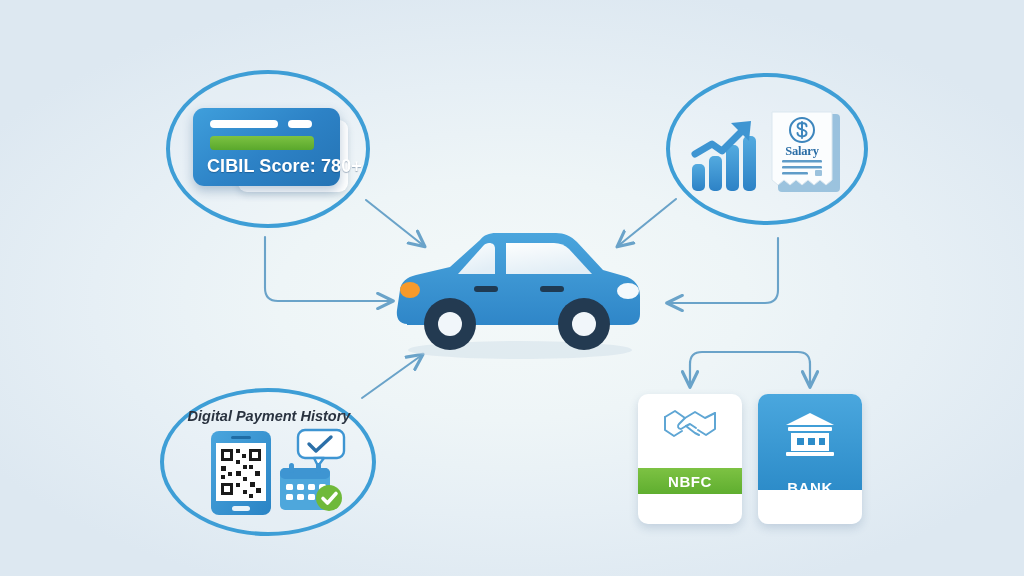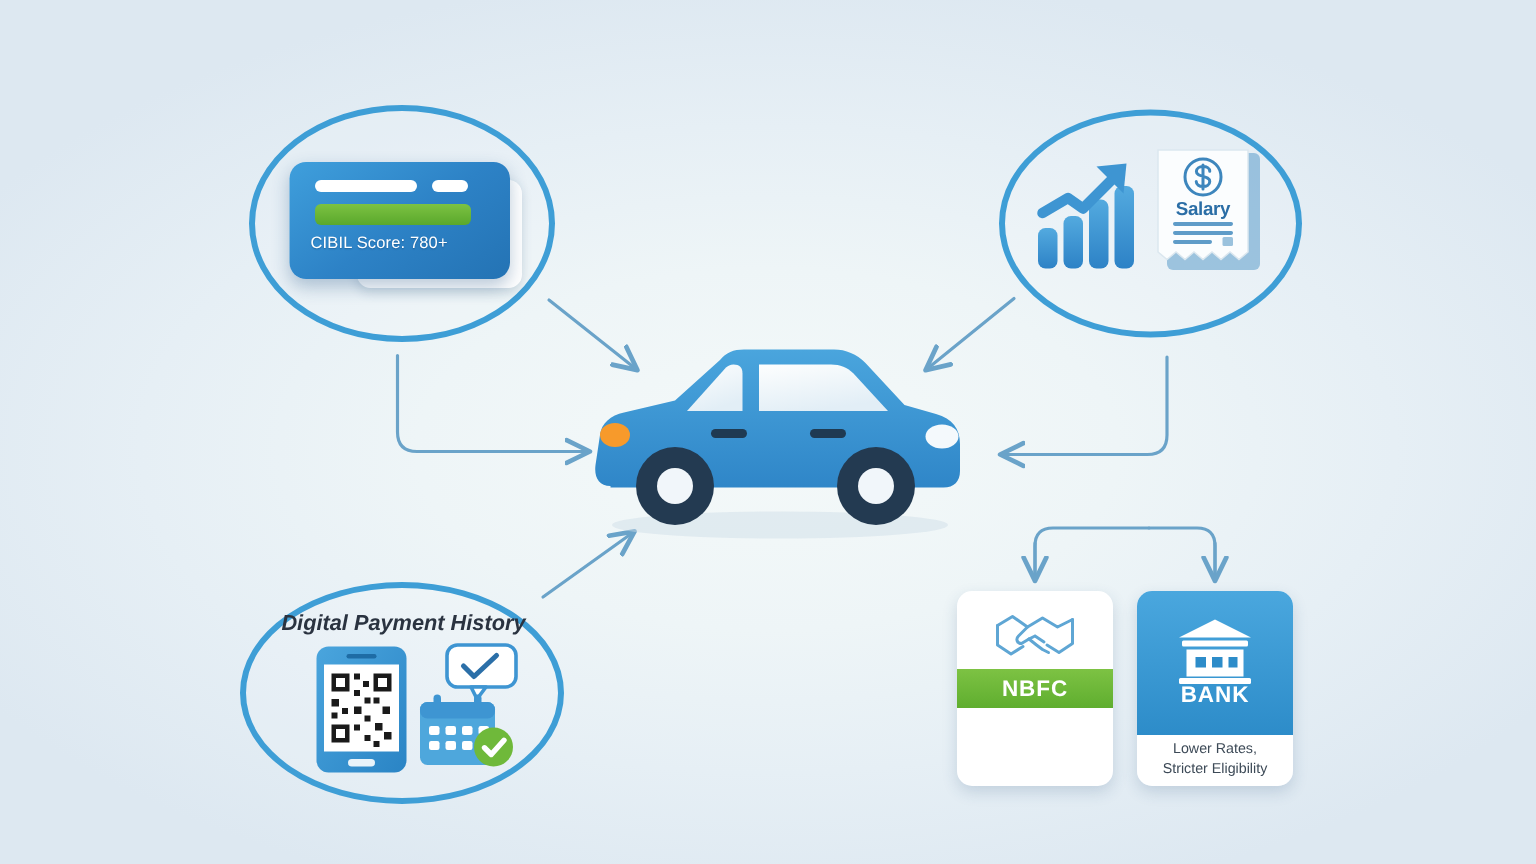--- a/index.html
+++ b/index.html
@@ -52,27 +52,27 @@
     position: absolute; left: 95px; top: 12px; width: 24px; height: 8px;
     background: #ffffff; border-radius: 4px;
   }
   #cibil-bar {
     position: absolute; left: 17px; top: 28px; width: 104px; height: 14px;
     background: linear-gradient(180deg, #7cc242 0%, #5aa82c 100%);
     border-radius: 4px;
   }
   #cibil-label {
     position: absolute; left: 14px; top: 48px; width: 130px;
-    color: #ffffff; font-size: 11px; font-weight: normal;
+    color: #ffffff; font-size: 18px; font-weight: bold;
     letter-spacing: 0.1px; white-space: nowrap;
     text-shadow: 0 1px 1px rgba(0,40,80,0.35);
   }
   
   #circle-income { left: 666px; top: 73px; width: 202px; height: 152px; }
-  #income-group { position: absolute; left: 690px; top: 96px; width: 160px; height: 88px; }
+  #income-group { position: absolute; left: 690px; top: 108px; width: 160px; height: 88px; font-family: Liberation Serif, serif; }
   #bars-icon { position: absolute; left: 0px; top: 6px; width: 76px; height: 80px; }
   #salary-doc-wrap { position: absolute; left: 80px; top: 2px; width: 76px; height: 84px; }
   #salary-shadow {
     position: absolute; left: 8px; top: 4px; width: 62px; height: 78px;
     background: #5b9ccb; border-radius: 4px; opacity: .55;
   }
   #salary-doc {
     position: absolute; left: 0px; top: 0px; width: 64px; height: 80px;
   }
   #salary-text {
@@ -105,22 +105,22 @@
   }
   #card-bank .card-icon-zone {
     background: linear-gradient(180deg, #4aa7de 0%, #2d8cc9 100%);
     height: 96px;
   }
   .card-banner {
     position: absolute; left: 0; width: 104px; height: 26px;
     display: flex; align-items: center; justify-content: center;
     color: #ffffff; font-size: 15px; font-weight: bold; letter-spacing: 0.6px;
   }
-  #nbfc-banner { top: 52px; background: linear-gradient(180deg,#7dc243 0%,#5fae2f 100%); }
-  #bank-banner { top: 56px; background: transparent; text-align: center; }
+  #nbfc-banner { top: 74px; background: linear-gradient(180deg,#7dc243 0%,#5fae2f 100%); }
+  #bank-banner { top: 80px; background: transparent; text-align: center; }
   .card-desc {
     position: absolute; left: 4px; width: 96px;
     text-align: center; font-size: 9.5px; color: #3d4a57; line-height: 12.5px;
   }
   #nbfc-desc { top: 94px; }
   #bank-desc { top: 100px; color: #3d4a57; }
   
   #car { position: absolute; left: 388px; top: 228px; width: 264px; height: 136px; }
 </style>
 </head>
@@ -341,19 +341,15 @@
           <rect x="2" y="41" width="48" height="4" rx="1"></rect>
         </g>
         <g fill="#2d8cc9">
           <rect x="13" y="27" width="7" height="7"></rect>
           <rect x="24" y="27" width="7" height="7"></rect>
           <rect x="35" y="27" width="6" height="7"></rect>
         </g>
       </svg>
     </div>
     <div class="card-banner" id="bank-banner">BANK</div>
-    <div class="card-desc" id="bank-desc">
-      <div>Lower Rates,</div>
-      <div>Stricter Eligibility</div>
-    </div>
   </div>
 
 </div>
 
 </body></html>

